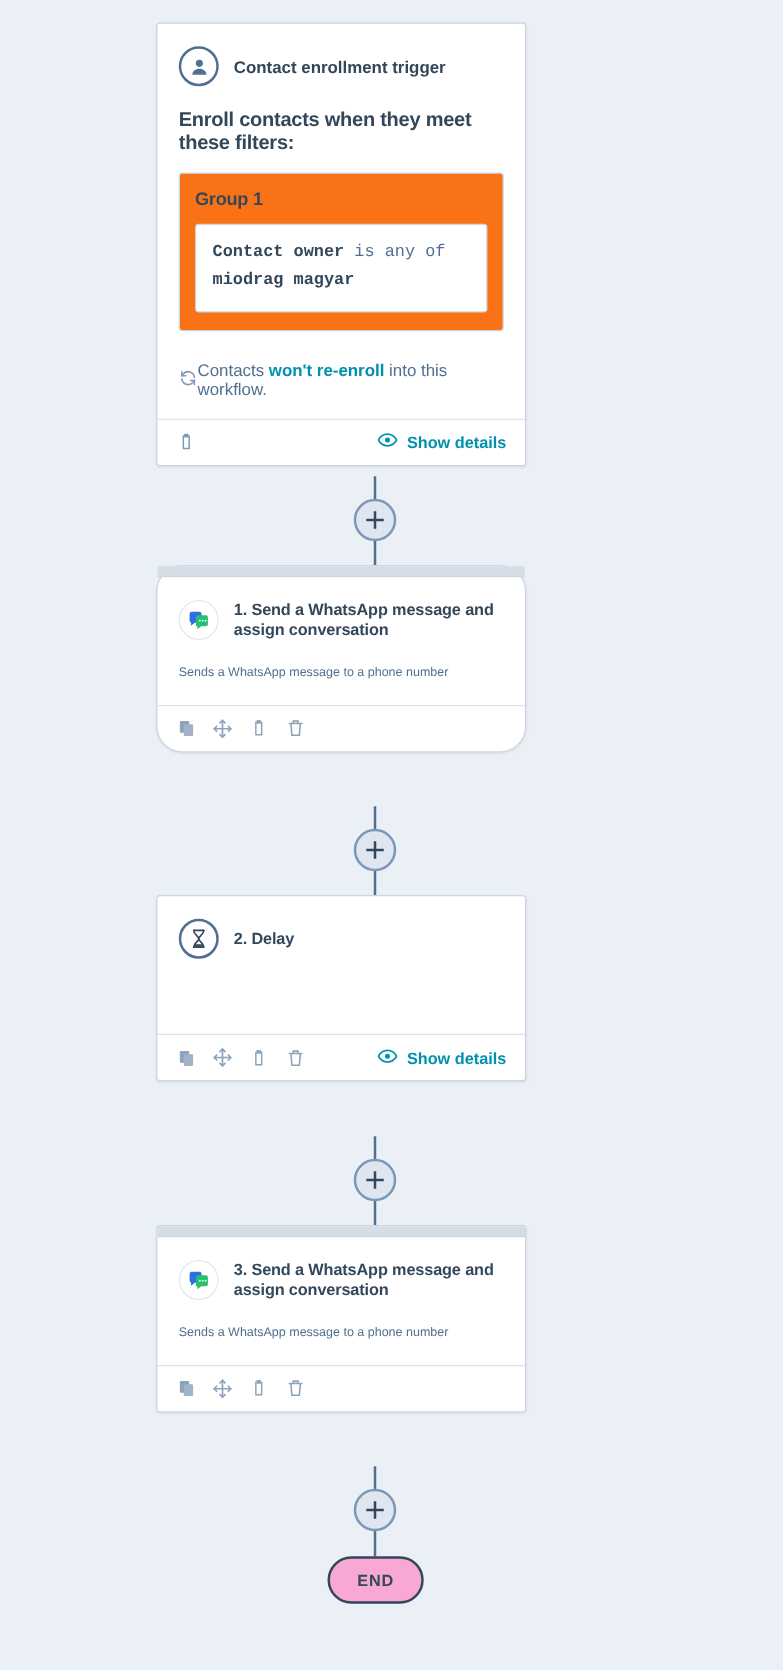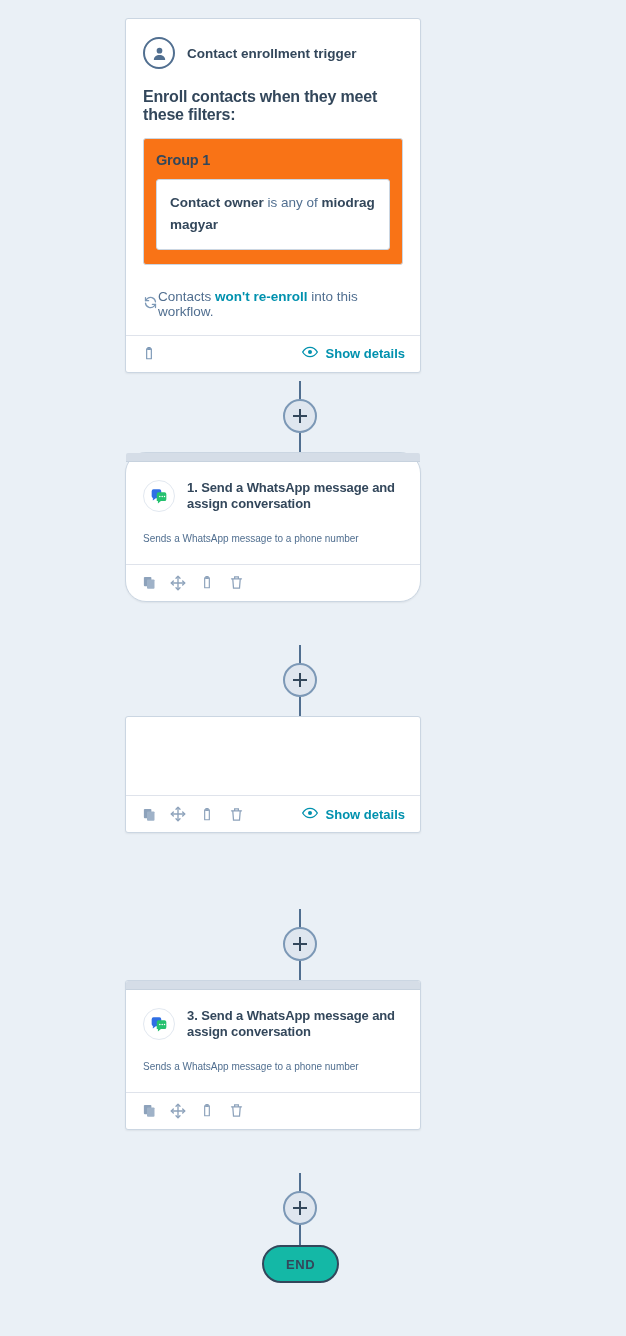--- a/index.html
+++ b/index.html
@@ -146,20 +146,21 @@
     letter-spacing: -0.2px;
   }
   .filter-pill {
     background: #ffffff;
     border: 1px solid #cbd6e2;
     border-radius: 3px;
     padding: 12px 13px;
     font-size: 13.5px;
     line-height: 1.65;
     color: #516f90;
+    font-family: Liberation Mono, monospace;
   }
   .filter-pill b { color: #33475b; font-weight: bold; }
 
   
   .reenroll {
     margin-top: 24px;
     display: flex;
     align-items: center;
     font-size: 13.5px;
     color: #516f90;
@@ -208,21 +209,21 @@
   }
 
   
   .end-node {
     position: absolute;
     left: 262px;
     width: 77px;
     height: 38px;
     border: 2px solid #33475b;
     border-radius: 19px;
-    background: #14b8a6;
+    background: #f9a8d4;
     display: flex;
     align-items: center;
     justify-content: center;
     font-size: 13px;
     font-weight: bold;
     letter-spacing: 0.6px;
     color: #33475b;
     z-index: 3;
   }
 </style>
@@ -348,20 +349,31 @@
     </div>
   </div>
 
   <div class="plus-node" style="top:663px;">
     <span class="bar-h"></span>
     <span class="bar-v"></span>
   </div>
 
   <div class="card" style="top:716px;">
     <div class="card-body" style="padding-bottom:60px;">
+      <div class="card-head">
+        <span class="icon-circle">
+          <svg width="16" height="16" viewBox="0 0 24 24" fill="none" stroke="#33475b" stroke-width="2" stroke-linecap="round" stroke-linejoin="round">
+            <path d="M6 2h12M6 22h12"></path>
+            <path d="M6 2c0 5 6 7 6 10s-6 5-6 10"></path>
+            <path d="M18 2c0 5-6 7-6 10s6 5 6 10"></path>
+            <path d="M8.5 20h7" stroke-width="3"></path>
+          </svg>
+        </span>
+        <span class="head-title">2. Delay</span>
+      </div>
     </div>
     <div class="card-foot">
       <div class="foot-tools">
         <span class="tool-btn">
           <svg width="15" height="15" viewBox="0 0 24 24" fill="#8da2bb">
             <rect x="3" y="3" width="12" height="15" rx="1.5"></rect>
             <rect x="8" y="7" width="12" height="15" rx="1.5" fill="#9fb2c8"></rect>
           </svg>
         </span>
         <span class="tool-btn">

